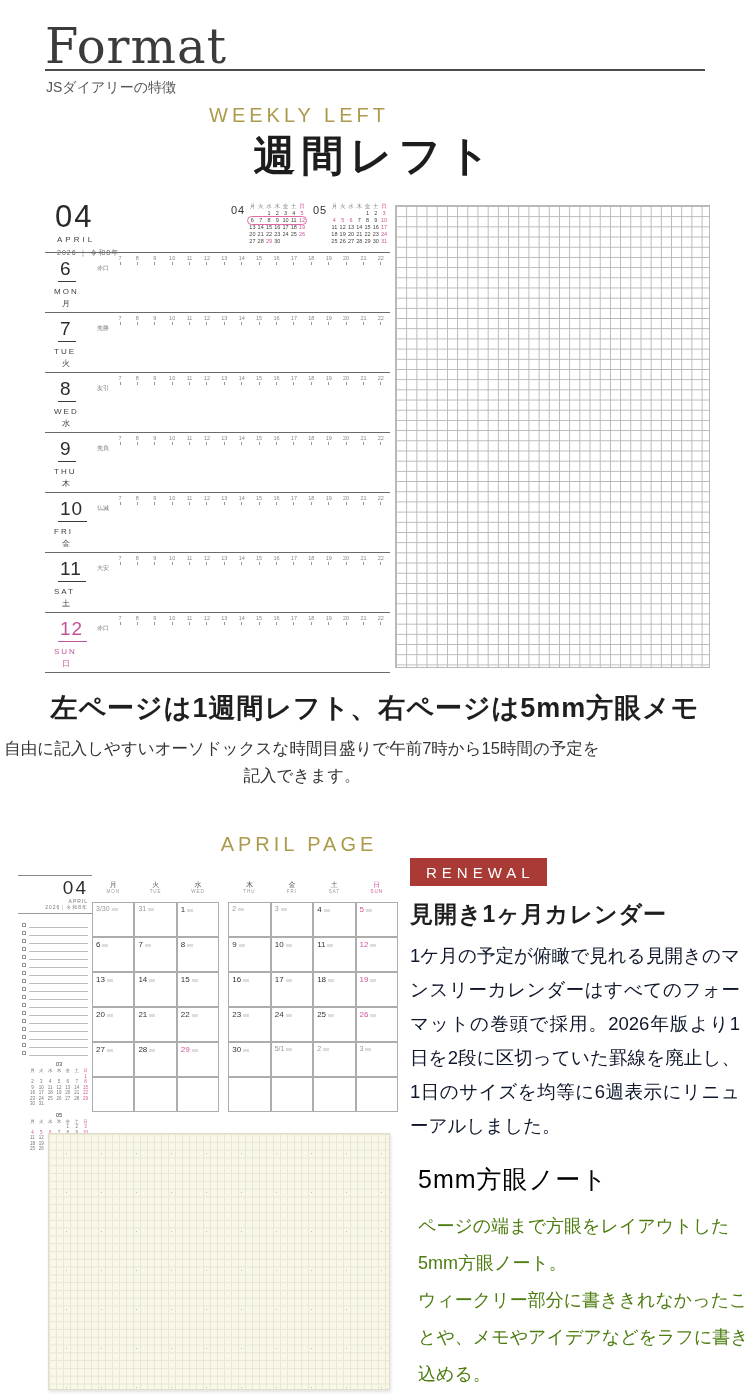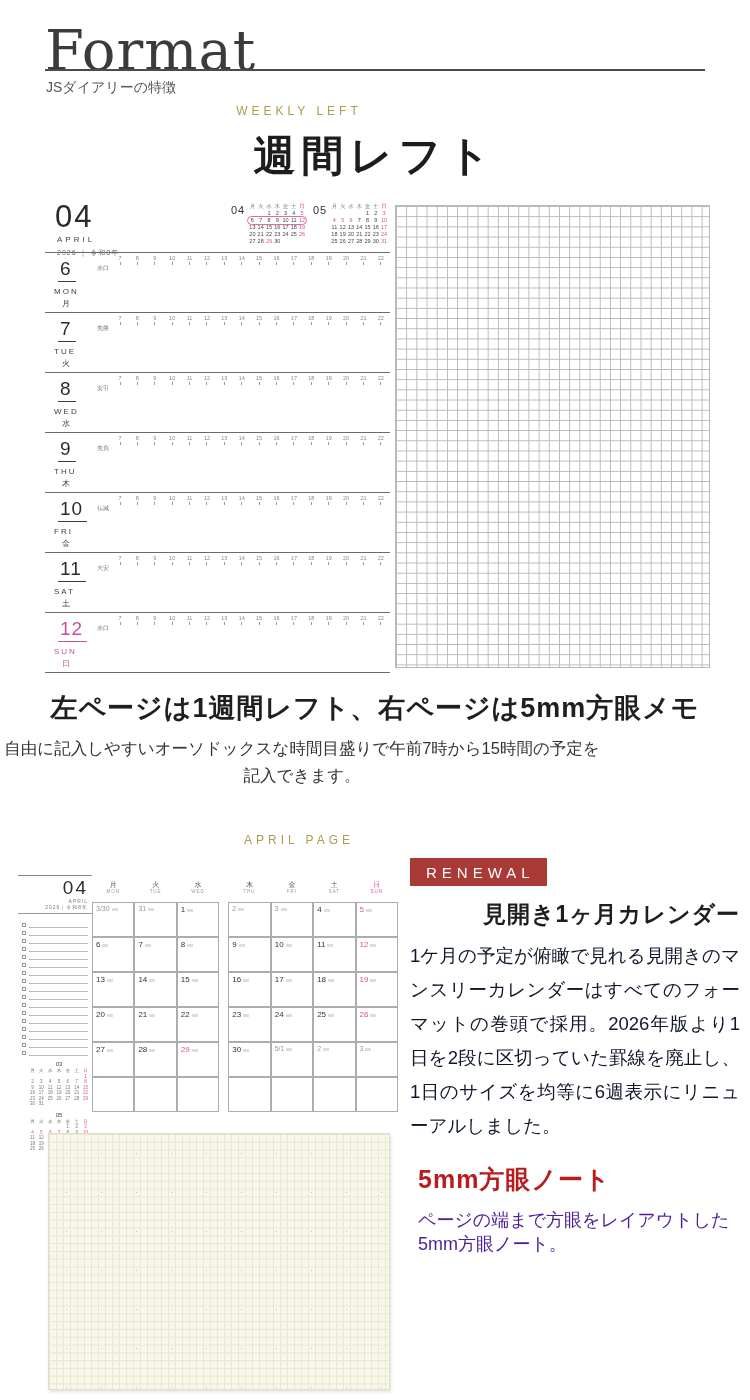--- a/index.html
+++ b/index.html
@@ -3,24 +3,24 @@
 <meta charset="utf-8">
 <style>
   * { margin:0; padding:0; box-sizing:border-box; }
   html,body { background:#fff; }
   body {
     width:750px; height:1400px; position:relative; overflow:hidden;
     font-family:"Liberation Sans","DejaVu Sans",sans-serif; color:#222;
   }
   
   .format-title { position:absolute; left:45px; top:18px; font-family:"DejaVu Serif","Liberation Serif",serif;
-    font-weight:400; font-size:56px; color:#3b3b3b; letter-spacing:1px; }
+    font-weight:400; font-size:48px; color:#3b3b3b; letter-spacing:1px; }
   .format-rule { position:absolute; left:45px; width:660px; top:69px; border-top:2px solid #4b4b4b; }
   .format-sub { position:absolute; left:46px; top:79px; font-size:14px; color:#555; }
-  .eyebrow { position:absolute; left:0; width:598px; text-align:center; letter-spacing:4px; font-size:12px; color:#ac9b4d; }
+  .eyebrow { position:absolute; left:0; width:598px; text-align:center; letter-spacing:4px; font-size:20px; color:#ac9b4d; }
   .eyebrow.weekly { top:104px; }
   .eyebrow.other { top:833px; }
   .big-title { position:absolute; left:0; top:128px; width:750px; text-align:center;
     font-size:42px; font-weight:700; letter-spacing:6px; color:#1d1d1d; }
 
   
   .spread { position:absolute; left:45px; top:195px; width:665px; height:478px; }
   .wk-left { position:absolute; left:0; top:0; width:345px; height:478px; background:#fff; }
   .wk-month-num { position:absolute; left:10px; top:4px; font-size:31px; letter-spacing:2px; color:#2a2a2a; }
   .wk-month-name { position:absolute; left:12px; top:40px; font-size:8px; letter-spacing:3px; color:#444; }
@@ -90,25 +90,25 @@
       radial-gradient(circle,#c4c0a0 0.8px,transparent 1px),
       linear-gradient(#e9e6d2 1px,transparent 1px),
       linear-gradient(90deg,#e9e6d2 1px,transparent 1px);
     background-size:35px 39px,7px 7.8px,7px 7.8px;
   }
 
   
   .col-right { position:absolute; left:410px; top:858px; width:330px; }
   .badge { display:inline-block; background:#a93a35; color:#fff; font-size:15px;
     letter-spacing:5px; padding:6px 12px 5px 16px; }
-  .col-heading { margin-top:13px; font-size:23px; font-weight:700; letter-spacing:1px; color:#1e1e1e;text-align:right; }
+  .col-heading { margin-top:13px; font-size:23px; font-weight:700; letter-spacing:1px; color:#1e1e1e; }
   .col-body { margin-top:9px; font-size:18.5px; line-height:34px; color:#0f172a; text-align:justify; }
   .note-block { position:absolute; left:418px; top:1163px; width:332px; }
-  .note-heading { font-size:25px; font-weight:700; letter-spacing:1px; color:#b91c1c; }
-  .note-body { margin-top:12px; font-size:18px; line-height:24px; color:#4c1d95; }
+  .note-heading { font-size:25px; font-weight:400; letter-spacing:1px; color:#000000; }
+  .note-body { margin-top:12px; font-size:18px; line-height:37px; color:#4d7c0f; }
 </style>
 </head>
 <body>
 
 <div class="format-title">Format</div>
 <div class="format-rule"></div>
 <div class="format-sub">JSダイアリーの特徴</div>
 
 <div class="eyebrow weekly">WEEKLY LEFT</div>
 <div class="big-title">週間レフト</div>
@@ -778,14 +778,15 @@
 <div class="col-right">
   <span class="badge">RENEWAL</span>
   <div class="col-heading">見開き1ヶ月カレンダー</div>
   <div class="col-body">1ケ月の予定が俯瞰で見れる見開きのマンスリーカレンダーはすべてのフォーマットの巻頭で採用。2026年版より1日を2段に区切っていた罫線を廃止し、1日のサイズを均等に6週表示にリニューアルしました。</div>
 </div>
 
 <div class="note-block">
   <div class="note-heading">5mm方眼ノート</div>
   <div class="note-body" id="note-body">
       <div>ページの端まで方眼をレイアウトした5mm方眼ノート。</div>
+      <div>ウィークリー部分に書ききれなかったことや、メモやアイデアなどをラフに書き込める。</div>
     </div>
 </div>
 
 </body></html>

